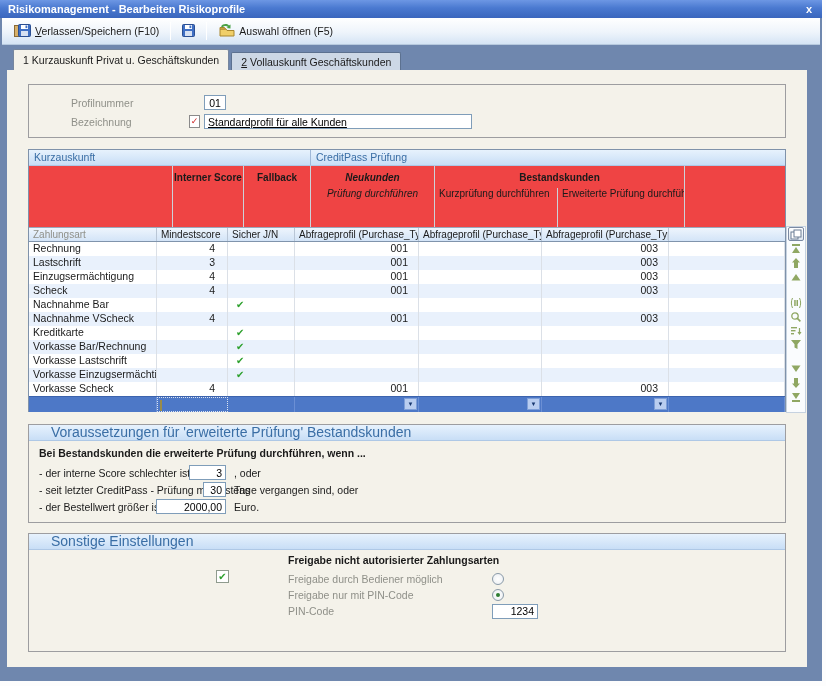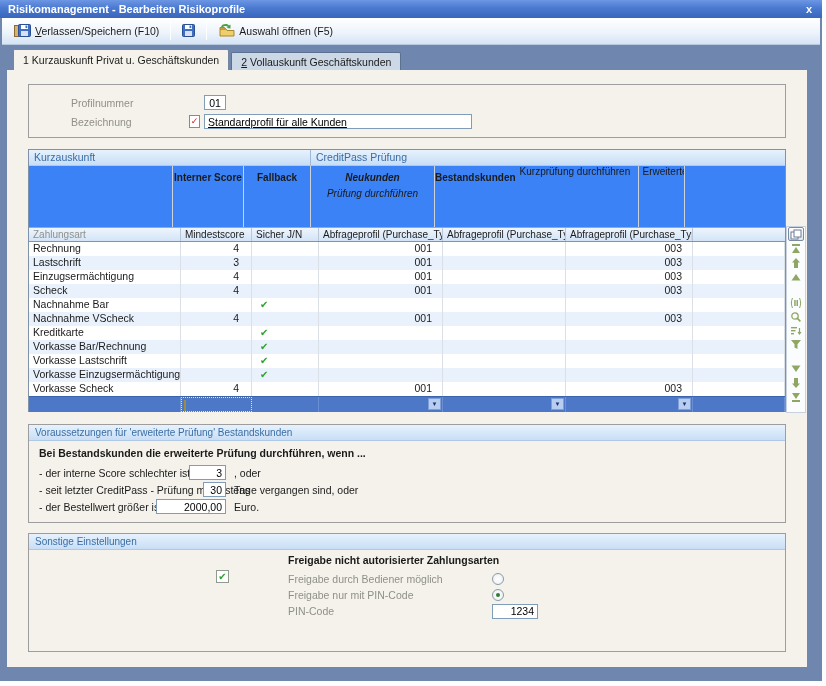--- a/index.html
+++ b/index.html
@@ -29,57 +29,57 @@
   .tab{display:flex;align-items:center;padding:0 9px;white-space:nowrap;}
   .tab .u{text-decoration:underline;}
   .tab.active{height:21px;background:#f4f2ea;border:1px solid #76869e;border-bottom:none;border-radius:2px 2px 0 0;position:relative;z-index:2;}
   .tab.inactive{height:18px;background:#cdd8e6;border:1px solid #5c7190;border-bottom:none;border-radius:2px 2px 0 0;margin-left:2px;}
   .tab .num{margin-right:3px;}
 
   
   .content{position:absolute;left:7px;top:70px;width:800px;height:597px;background:#f4f2ea;}
   .panel{position:absolute;border:1px solid #9d9da0;background:#f4f2ea;}
   .band{height:16px;background:linear-gradient(180deg,#e7f2fd 0%,#c8def6 100%);border-bottom:1px solid #aec8e6;
-    color:#3a6ea5;font-size:10px;line-height:15px;padding:0 6px;white-space:nowrap;overflow:hidden;}
+    color:#3a6ea5;font-size:14px;line-height:15px;padding:0 22px;white-space:nowrap;overflow:hidden;}
 
   
   .p-profile{left:21px;top:14px;width:758px;height:54px;padding:9px 10px 0 10px;}
   .frow{display:flex;align-items:center;height:17px;margin-bottom:2px;}
   .frow .flabel{width:150px;color:#8f9089;padding-left:32px;}
   .icon-slot{width:15px;display:flex;align-items:center;}
   .doc-check{width:11px;height:13px;background:#fff;border:1px solid #8a8a8a;color:#cc2222;font-size:9px;font-weight:bold;line-height:11px;text-align:center;}
   input.box{border:1px solid #7f9db9;background:#fff;font-family:inherit;font-size:10.5px;height:15px;padding:0 3px;}
   .in-num{width:22px;text-align:center;}
   .in-name{width:268px;text-decoration:underline;}
 
   
   .p-table{left:21px;top:79px;width:758px;height:263px;border:1px solid #7f92aa;background:#fff;padding:0;}
   .gband{display:flex;height:16px;background:linear-gradient(180deg,#e7f2fd 0%,#c8def6 100%);border-bottom:1px solid #aec8e6;color:#3a6ea5;}
   .gband .gcell{line-height:15px;padding:0 5px;white-space:nowrap;}
   .g0{width:282px;border-right:1px solid #9fb8d8;}
   .g1{flex:1;}
-  .thead{display:flex;height:61px;background:#3b82f6;font-size:10px;}
+  .thead{display:flex;height:61px;background:#ef4444;font-size:10px;}
   .hcell{border-right:1px solid #ccd2da;overflow:hidden;}
   .hc0{width:144px;}
   .hc1{width:71px;}
   .hc2{width:67px;}
   .hc3{width:124px;font-style:italic;}
-  .hc56{width:250px;display:flex;flex-direction:row;}
+  .hc56{width:250px;display:flex;flex-direction:column;}
   .hc6{flex:1;border-right:none;}
   .htitle{font-weight:bold;text-align:center;padding-top:6px;height:22px;white-space:nowrap;}
   .hsub-center{text-align:center;white-space:nowrap;}
   .hsplit{flex:1;display:flex;}
   .hsplit .hs{padding:0 4px;white-space:nowrap;overflow:hidden;}
   .hs0{width:123px;border-right:1px solid #ccd2da;}
   .hs1{flex:1;}
   .subhead{display:flex;height:15px;background:linear-gradient(180deg,#eef5fd 0%,#d3e4f7 100%);
     border-top:1px solid #9aa9bd;border-bottom:1px solid #8094ac;font-size:10px;line-height:13px;}
   .scell{padding:0 4px;border-right:1px solid #b9c6d6;white-space:nowrap;overflow:hidden;}
   .scell.gray{color:#8f9089;}
-  .c0{width:152px;}.c1{width:71px;}.c2{width:67px;}.c3{width:124px;}.c4{width:123px;}.c5{width:127px;}.c6{flex:1;border-right:none;}
+  .c0{width:128px;}.c1{width:71px;}.c2{width:67px;}.c3{width:124px;}.c4{width:123px;}.c5{width:127px;}.c6{flex:1;border-right:none;}
   .tbody{background:#fff;}
   .trow{display:flex;height:14px;line-height:13px;background:#fff;}
   .trow.alt{background:#e9f1fc;}
   .cell{padding:0 4px;border-right:1px solid #dbe0e7;white-space:nowrap;overflow:hidden;}
   .cell.right{text-align:right;padding-right:10px;}
   .cell.scoreright{text-align:right;padding-right:12px;}
   .cell.checkc{color:#2ea12e;font-size:10px;padding-left:8px;}
   .trow.selected{height:16px;background:#4d78c7;border-top:1px solid #3c63ad;}
   .trow.selected .cell{border-right:1px solid #6b8fd4;position:relative;}
   .focuscell{border:1px dotted #dce4f2 !important;}

